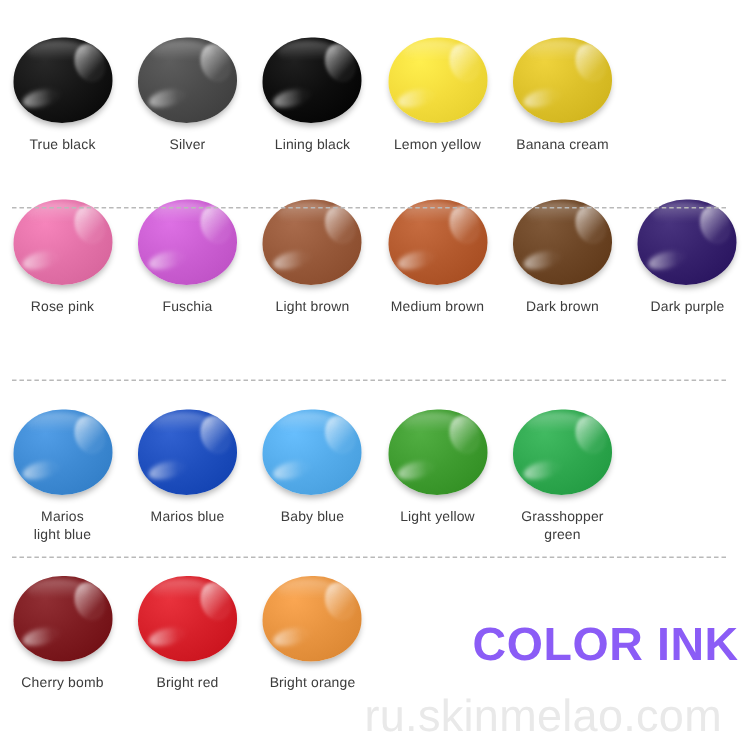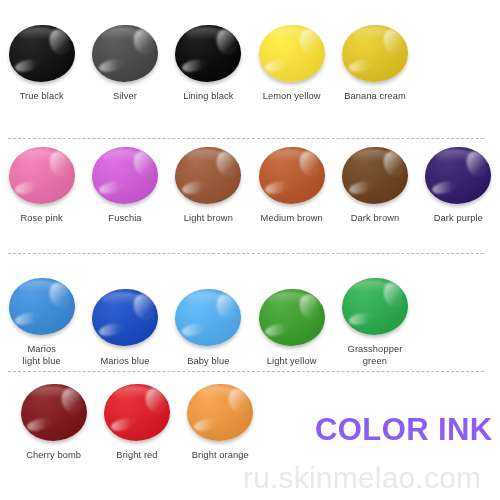--- a/index.html
+++ b/index.html
@@ -25,23 +25,23 @@
 
   
   .row {
     position: absolute;
     left: 0;
     width: 500px;
     display: flex;
   }
 
   .row-0 { top: 22px;  height: 116px; }
-  .row-1 { top: 144px; height: 107px; }
-  .row-2 { top: 258px; height: 109px; align-items: flex-end; }
-  .row-3 { top: 381px; height: 90px; padding-left: 12px;  }
+  .row-1 { top: 130px; height: 107px; }
+  .row-2 { top: 270px; height: 109px; }
+  .row-3 { top: 381px; height: 90px;  }
 
   .cell {
     width: 83.33px;
     display: flex;
     flex-direction: column;
     align-items: center;
   }
 
   
   .drop-wrap {

